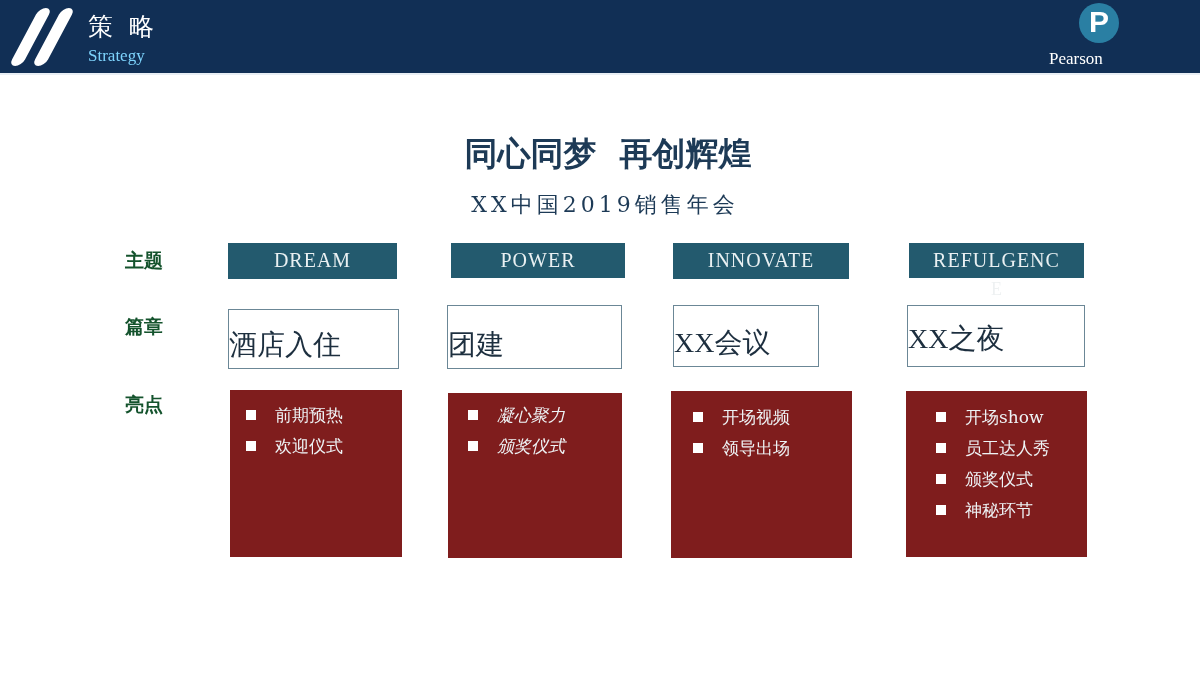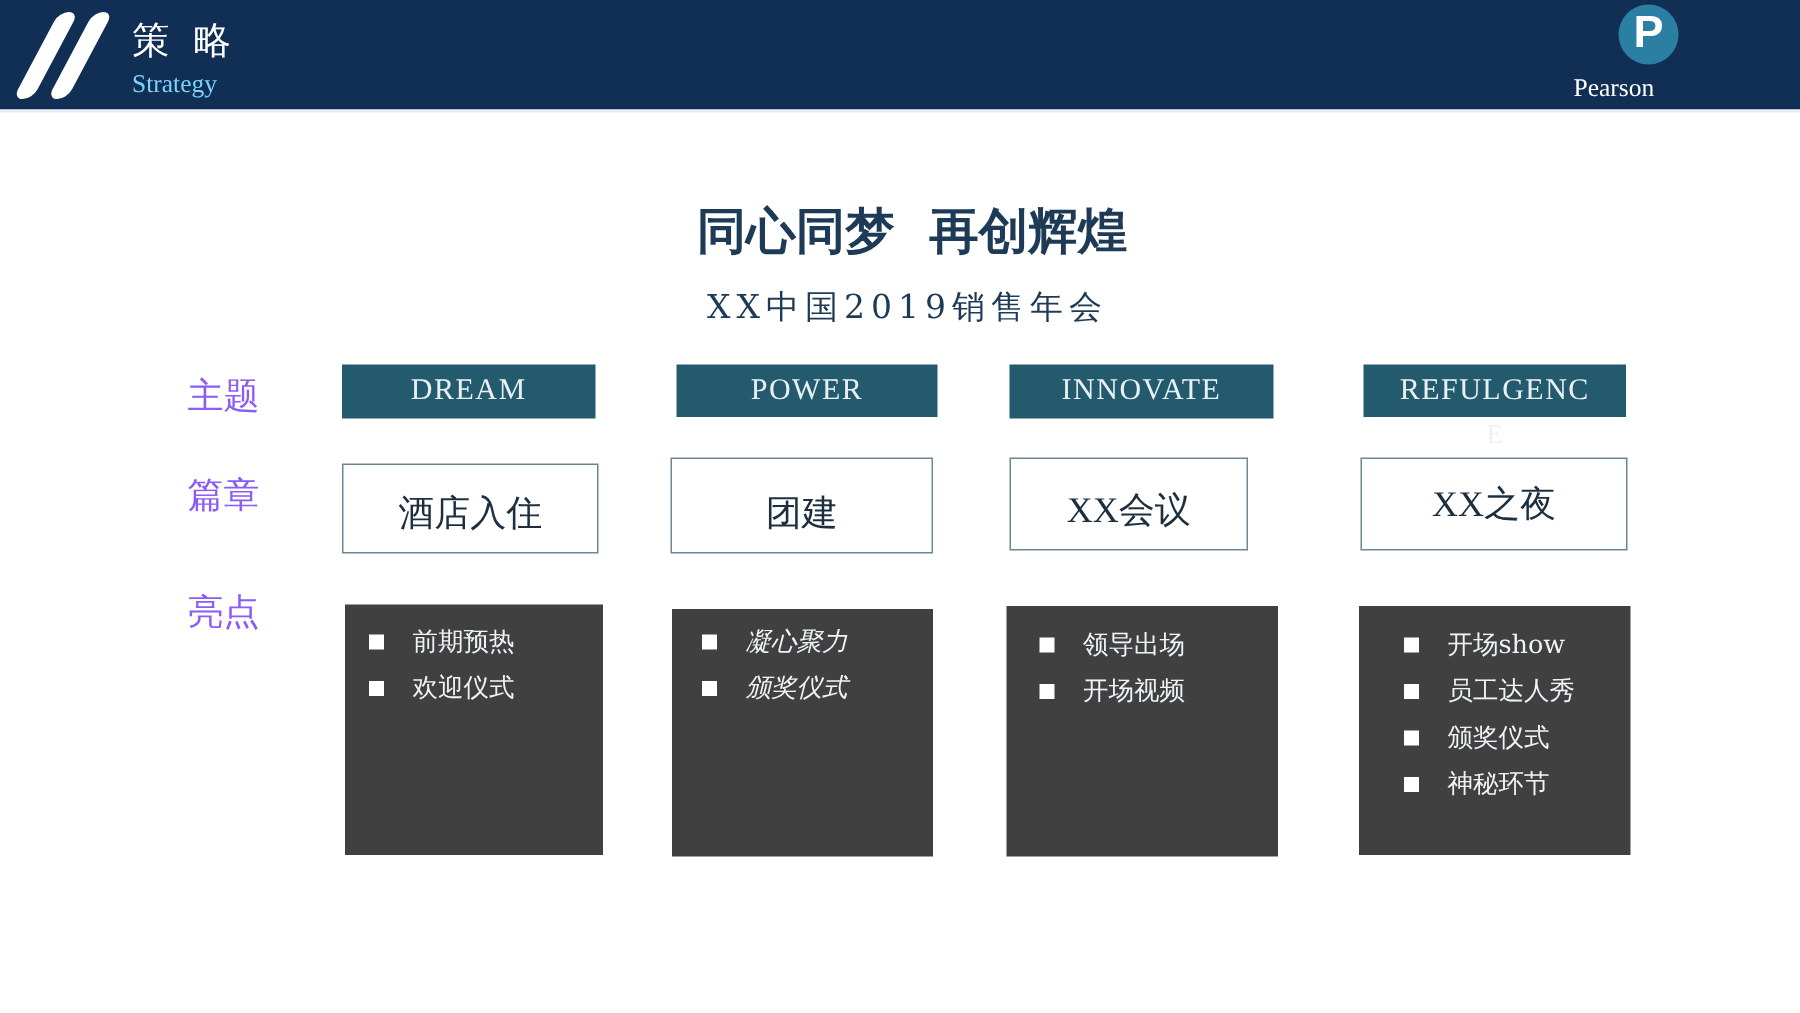--- a/index.html
+++ b/index.html
@@ -16,29 +16,29 @@
              font-family:"Liberation Serif","DejaVu Serif",serif; }
   .logo-circle { position:absolute; left:1079px; top:3px; width:40px; height:40px; border-radius:50%; background:#2a7fa3; }
   .logo-p { position:absolute; left:0; top:2px; width:40px; text-align:center; color:#ffffff; font-size:30px; font-weight:bold;
             font-family:"Liberation Sans","DejaVu Sans",sans-serif; line-height:34px; }
   .logo-text { position:absolute; left:1049px; top:44px; color:#ffffff; font-size:17px;
                font-family:"Liberation Serif","DejaVu Serif",serif; line-height:30px; }
   .main-title { position:absolute; left:0; top:132px; width:1216px; text-align:center; color:#1d3a56; font-size:33px; font-weight:bold;
                 font-family:"DejaVu Serif","Liberation Serif",serif; white-space:pre; }
   .sub-title { position:absolute; left:0; top:190px; width:1210px; text-align:center; color:#1d3a56; font-size:22px; letter-spacing:4px;
                font-family:"DejaVu Serif","Liberation Serif",serif; }
-  .row-label { position:absolute; left:125px; color:#8b5cf6; font-size:24px; font-weight:normal;
+  .row-label { position:absolute; left:125px; color:#14532d; font-size:19px; font-weight:bold;
                font-family:"DejaVu Serif","Liberation Serif",serif; }
   .theme { position:absolute; background:#235a6e; color:#e9f0f2; font-size:20px; text-align:center; line-height:34px;
            font-family:"Liberation Serif","DejaVu Serif",serif; letter-spacing:1px; }
   .theme-overflow { position:absolute; color:#eef1f2; font-size:18px; font-family:"Liberation Serif","DejaVu Serif",serif; }
   .chapter { position:absolute; background:#ffffff; border:1.5px solid #6b8796; box-sizing:border-box; color:#1d2f3f;
-             font-size:24px; text-align:center; font-family:"Liberation Serif","DejaVu Serif",serif; }
+             font-size:28px; text-align:left; font-family:"Liberation Serif","DejaVu Serif",serif; }
   .chapter span { display:block; }
-  .hl { position:absolute; background:#404040; box-sizing:border-box;margin-top:13px; }
+  .hl { position:absolute; background:#7f1d1d; box-sizing:border-box; }
   .hl ul { list-style:none; margin:0; padding:0; }
   .hl li { position:relative; color:#eef3f5; font-size:17px; height:31px; line-height:31px;
            font-family:"DejaVu Serif","Liberation Serif",serif; }
   .hl li .bullet { position:absolute; left:0; top:10px; width:10px; height:10px; background:#ffffff; }
   .hl li .txt { position:absolute; left:29px; top:0; white-space:nowrap; }
 </style>
 </head>
 <body>
 
 <div class="header">
@@ -65,21 +65,21 @@
 <div class="theme" style="left:673px; top:243px; width:176px; height:36px;">INNOVATE</div>
 <div class="theme" style="left:909px; top:243px; width:175px; height:35px;">REFULGENC</div>
 <div class="theme-overflow" style="left:991px; top:279px;">E</div>
 
 <div class="chapter" style="left:228px; top:309px; width:171px; height:60px; padding-top:16px;">
   <span>酒店入住</span>
 </div>
 <div class="chapter" style="left:447px; top:305px; width:175px; height:64px; padding-top:20px;">
   <span>团建</span>
 </div>
-<div class="chapter" style="left:673px; top:305px; width:159px; height:62px; padding-top:18px;">
+<div class="chapter" style="left:673px; top:305px; width:146px; height:62px; padding-top:18px;">
   <span>XX会议</span>
 </div>
 <div class="chapter" style="left:907px; top:305px; width:178px; height:62px; padding-top:14px;">
   <span>XX之夜</span>
 </div>
 
 <div class="hl" style="left:230px; top:390px; width:172px; height:167px; padding:10px 0 0 16px;">
   <ul>
     <li>
         <span class="bullet"></span>
@@ -100,25 +100,25 @@
     <li>
         <span class="bullet"></span>
         <span class="txt">颁奖仪式</span>
       </li>
   </ul>
 </div>
 <div class="hl" style="left:671px; top:391px; width:181px; height:167px; padding:11px 0 0 22px;">
   <ul>
     <li>
         <span class="bullet"></span>
-        <span class="txt">领导出场</span>
+        <span class="txt">开场视频</span>
       </li>
     <li>
         <span class="bullet"></span>
-        <span class="txt">开场视频</span>
+        <span class="txt">领导出场</span>
       </li>
   </ul>
 </div>
 <div class="hl" style="left:906px; top:391px; width:181px; height:166px; padding:11px 0 0 30px;">
   <ul>
     <li>
         <span class="bullet"></span>
         <span class="txt">开场show</span>
       </li>
     <li>

